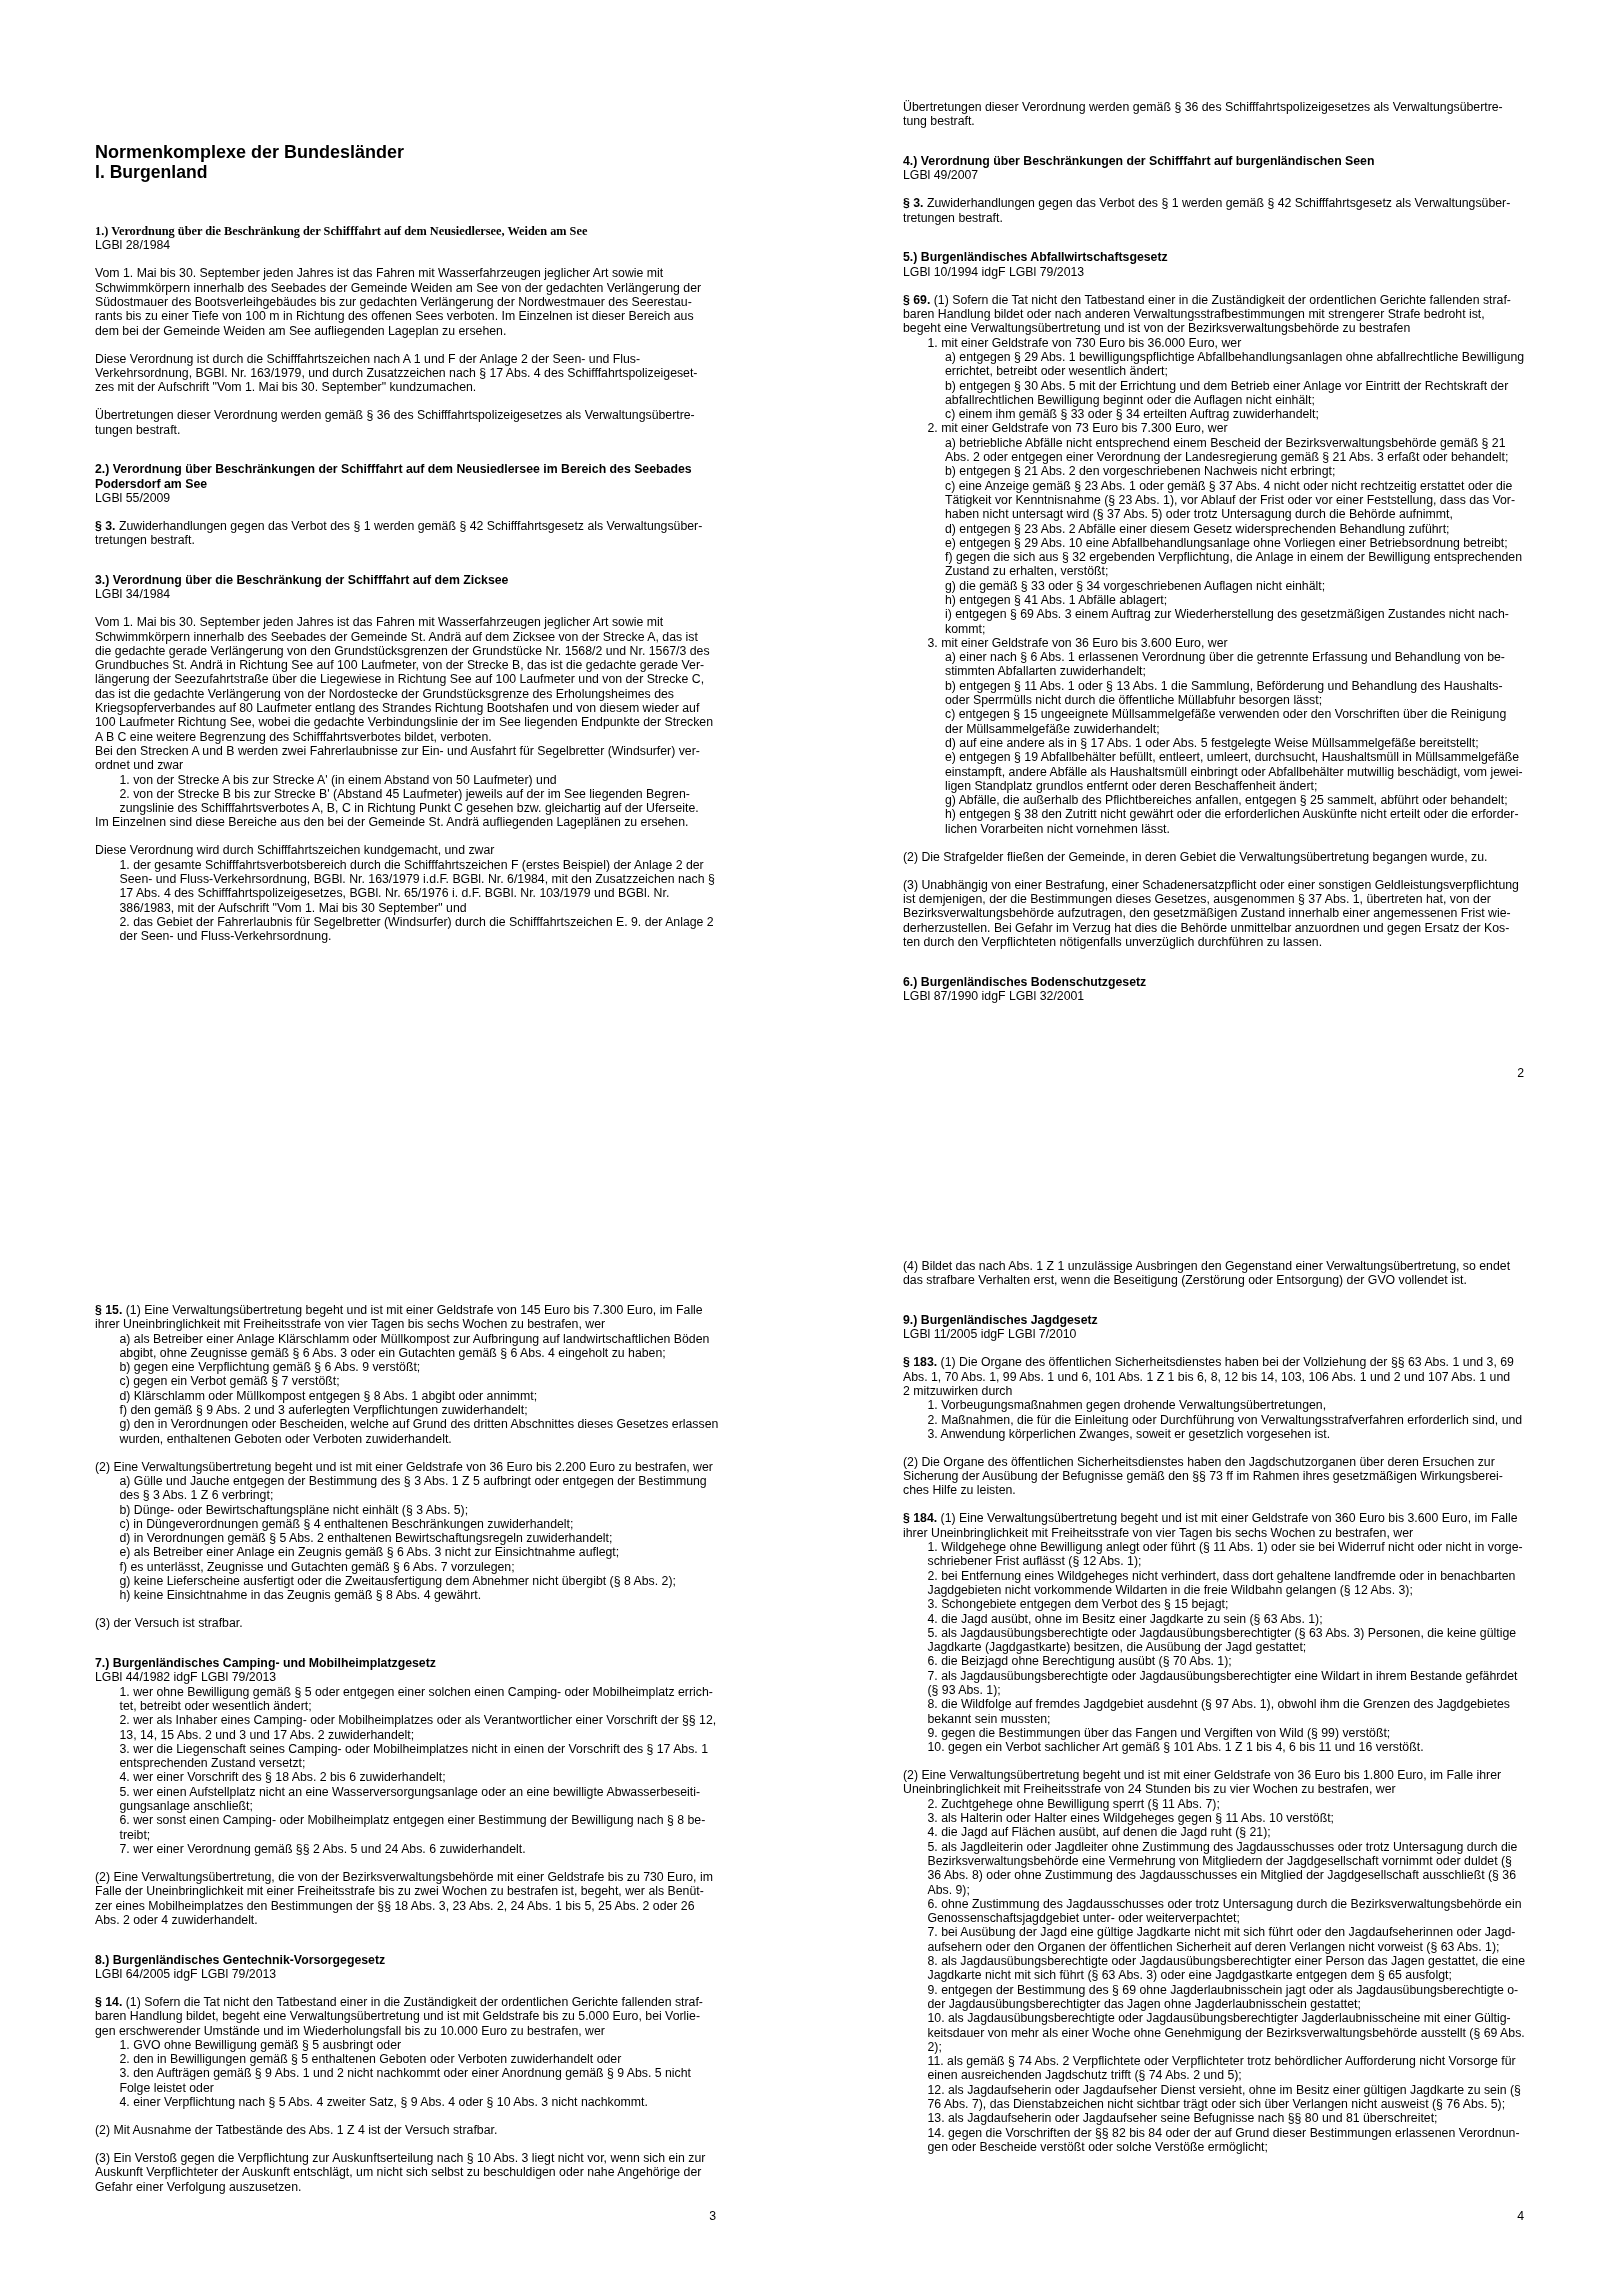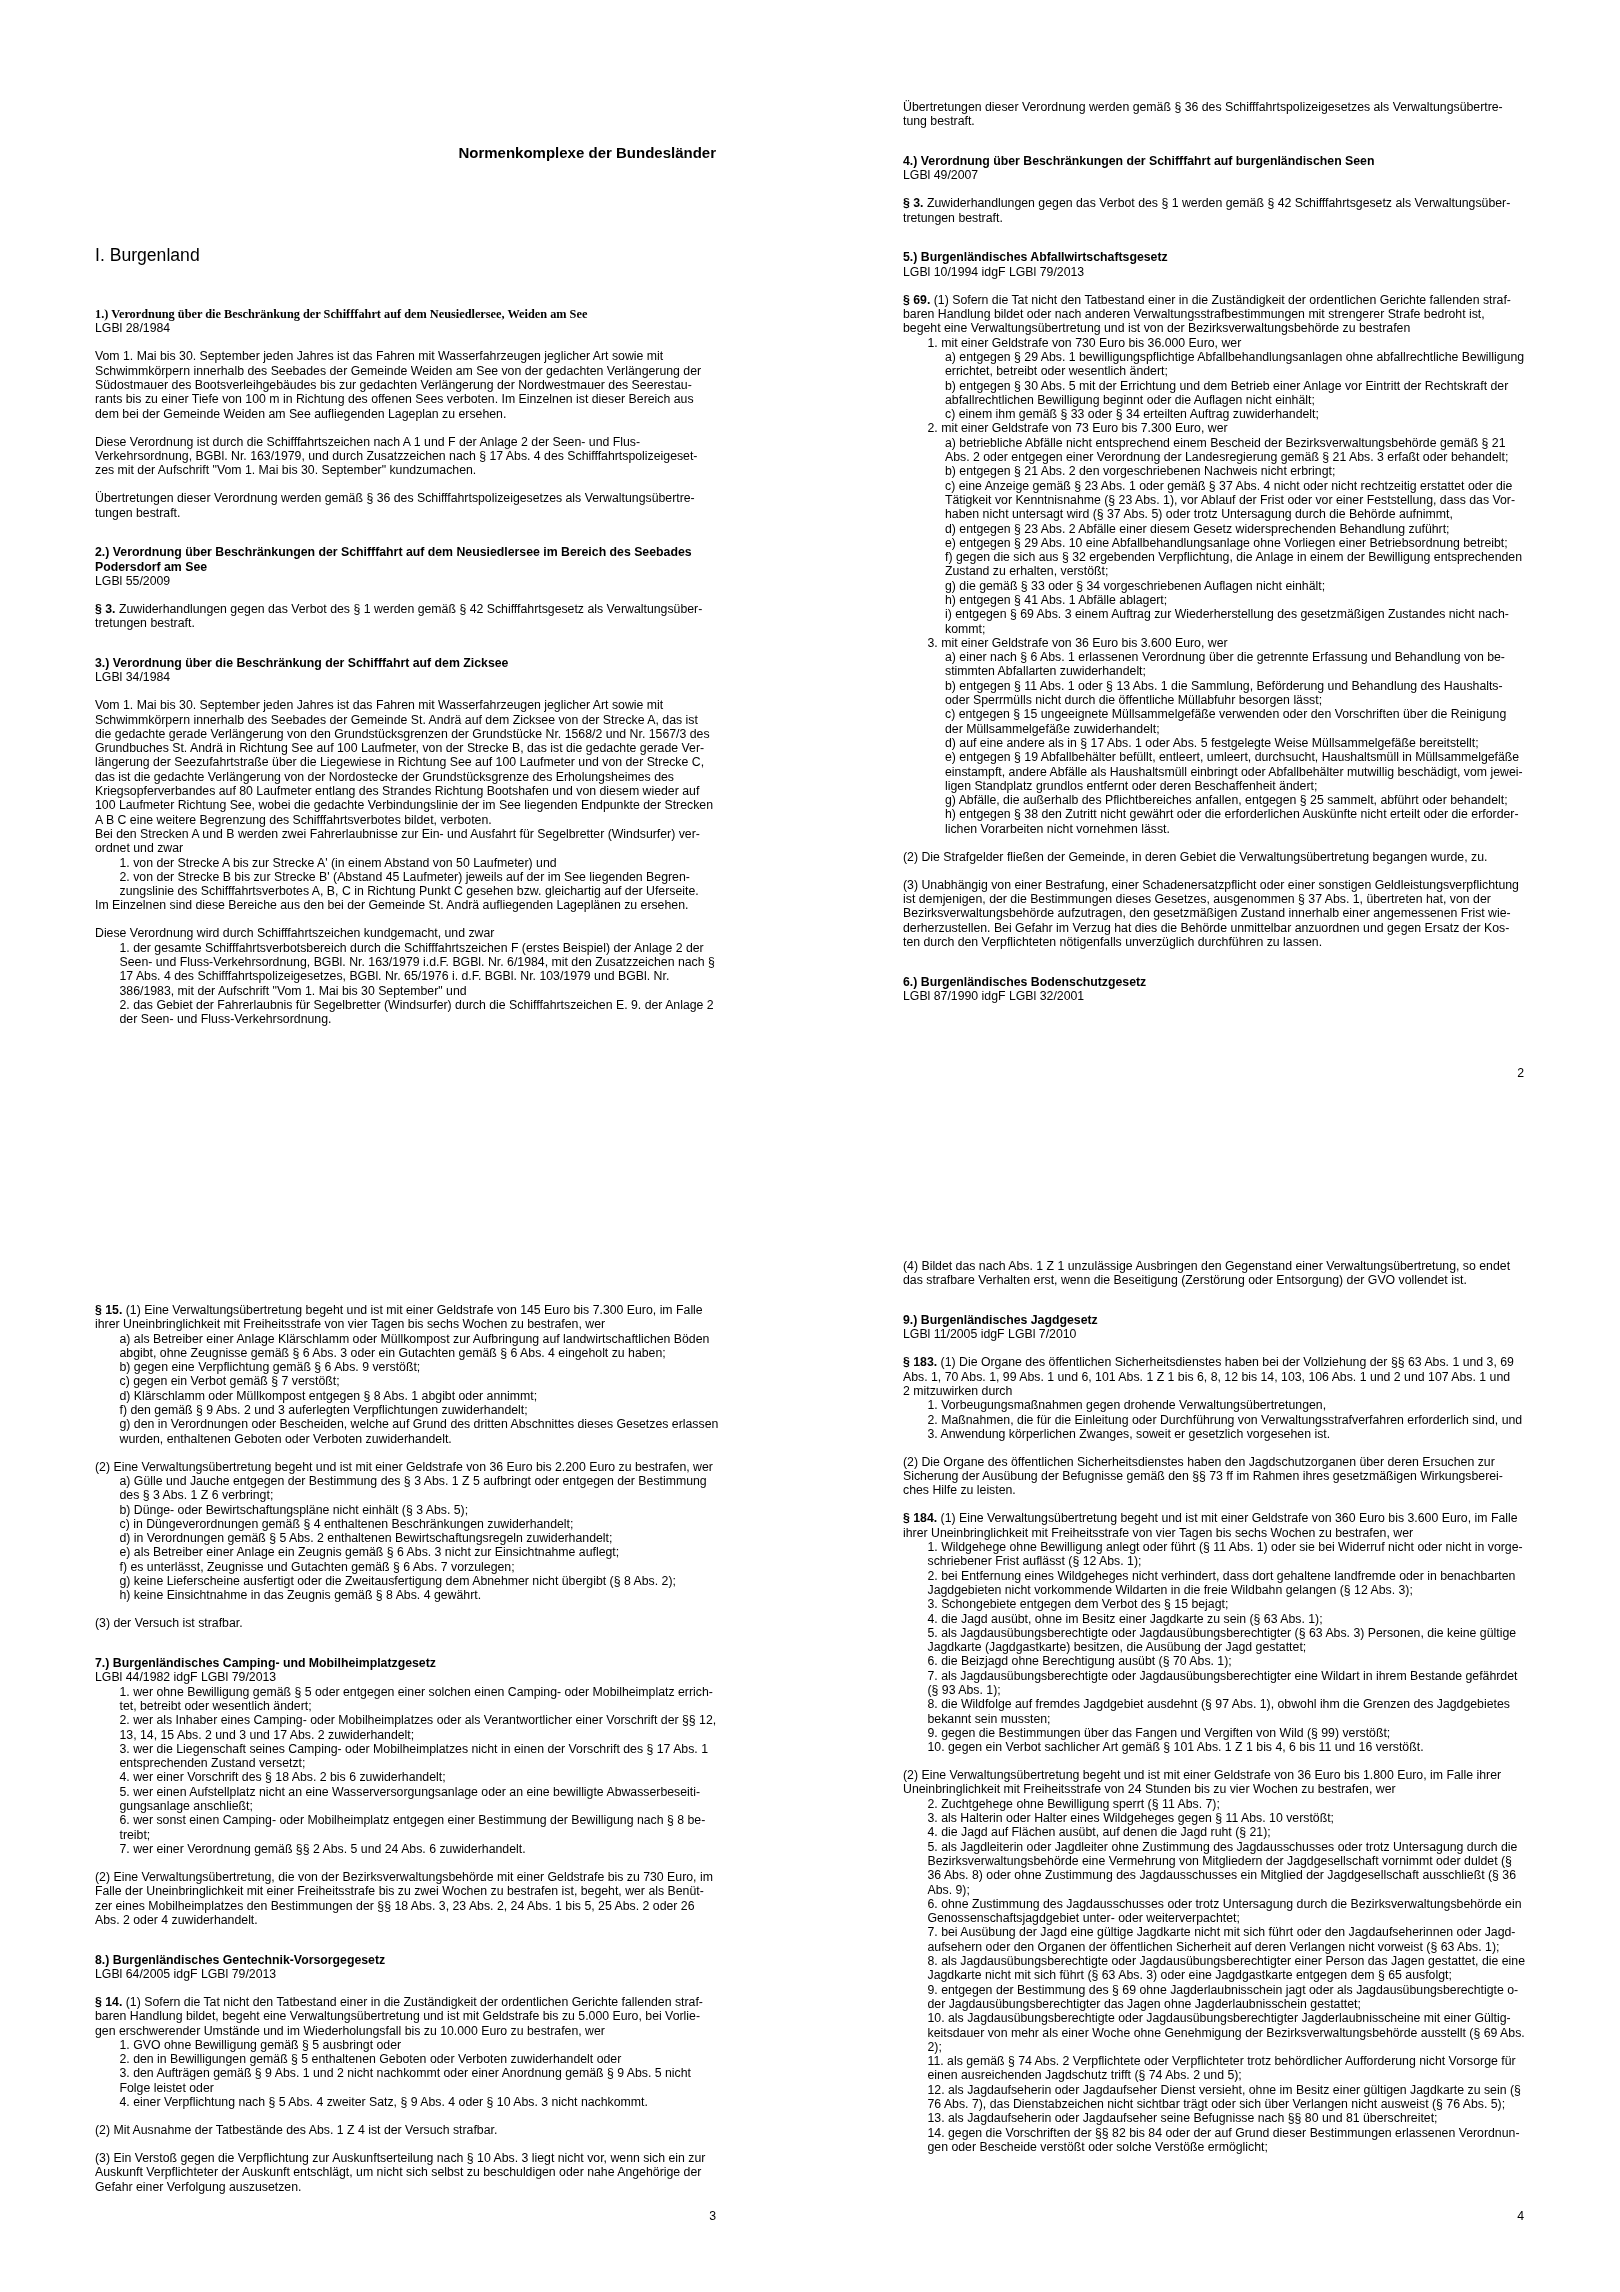--- a/index.html
+++ b/index.html
@@ -16,22 +16,22 @@
     width:621px;
     font-size:12.3px;
     line-height:14.3px;
   }
   .p1c { left:95px;  top:143px; }
   .p2c { left:903px; top:100px; }
   .p3c { left:95px;  top:1303px; }
   .p4c { left:903px; top:1259px; }
 
   .blk { white-space:pre; }
-  .title  { font-size:15px; line-height:19.6px; font-weight:bold; text-align:right; }
-  .region { font-size:17.6px; line-height:19.6px; font-weight:normal; margin-top:83px; }
+  .title  { font-size:18px; line-height:19.6px; font-weight:bold; text-align:left; }
+  .region { font-size:17.6px; line-height:19.6px; font-weight:bold; }
   .heading { font-weight:bold; margin-top:25.5px; }
   .region + .heading { margin-top:42px;font-family:Liberation Serif, serif; }
   .ref { margin-top:0; }
   .para { margin-top:13.7px; }
   .cont { margin-top:0; }
   .item  { padding-left:24.5px; margin-top:0; }
   .item2 { padding-left:42px; margin-top:0; }
   .page-content > .blk:first-child { margin-top:0; }
   .bp { font-weight:bold; }
 

